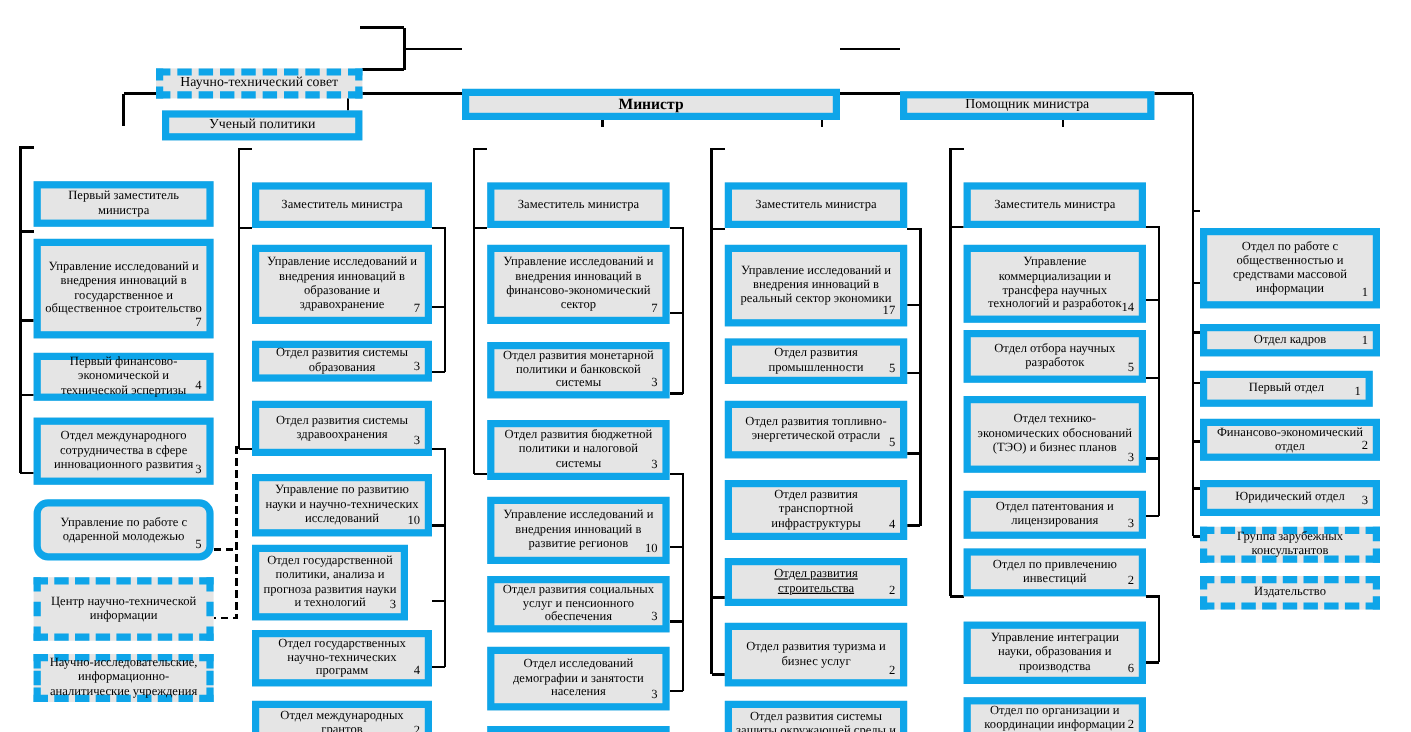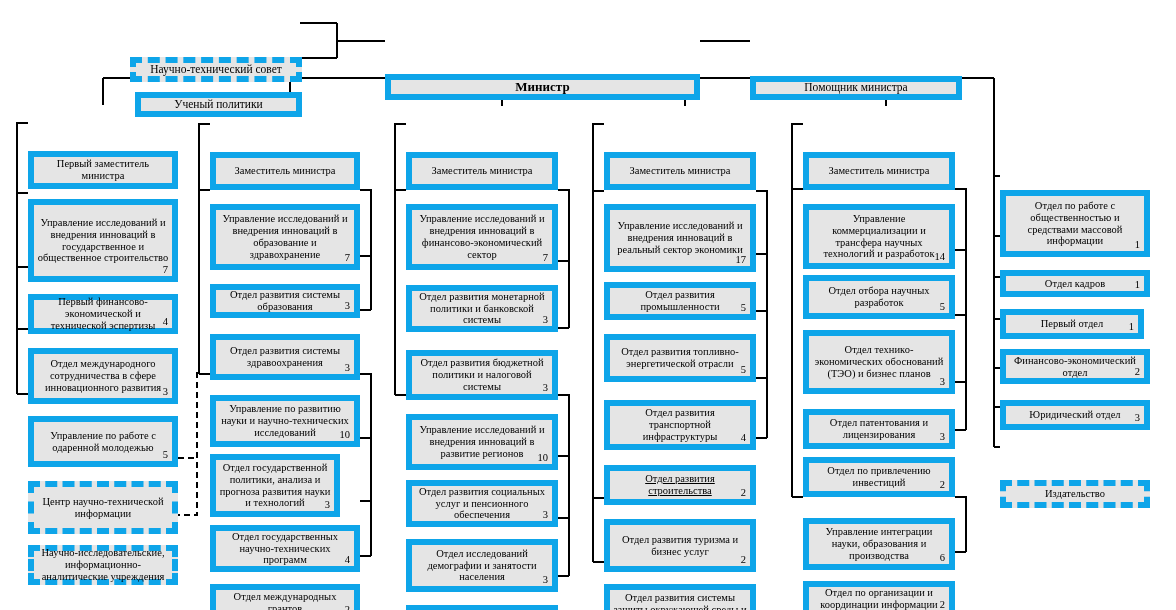--- a/index.html
+++ b/index.html
@@ -125,21 +125,21 @@
       <span class="cnt">7</span>
     </div>
     <div class="box" style="left: 28px; top: 247px; width: 150px; height: 40px;">
       <span class="lbl">Первый финансово-экономической и технической эспертизы</span>
       <span class="cnt">4</span>
     </div>
     <div class="box" style="left: 28px; top: 301px; width: 150px; height: 56px;">
       <span class="lbl">Отдел международного сотрудничества в сфере инновационного развития</span>
       <span class="cnt">3</span>
     </div>
-    <div class="box" style="left: 28px; top: 369px; width: 150px; height: 51px;">
+    <div class="box" style="left: 28px; top: 369px; width: 150px; height: 51px; border-radius: 12px;">
       <span class="lbl">Управление по работе с одаренной молодежью</span>
       <span class="cnt">5</span>
     </div>
     <div class="box dashed" style="left: 28px; top: 434px; width: 150px; height: 53px;">
       <span class="lbl">Центр научно-технической информации</span>
     </div>
     <div class="box dashed" style="left: 28px; top: 498px; width: 150px; height: 40px;">
       <span class="lbl">Научно-исследовательские, информационно-аналитические учреждения</span>
     </div>
     <div class="box" style="left: 210px; top: 157px; width: 150px; height: 66px; justify-content: flex-end;">
@@ -267,16 +267,19 @@
       <span class="cnt">1</span>
     </div>
     <div class="box" style="left: 1000px; top: 302px; width: 150px; height: 35px;">
       <span class="lbl">Финансово-экономический отдел</span>
       <span class="cnt">2</span>
     </div>
     <div class="box" style="left: 1000px; top: 353px; width: 150px; height: 30px;">
       <span class="lbl">Юридический отдел</span>
       <span class="cnt">3</span>
     </div>
+    <div class="box dashed" style="left: 1000px; top: 392px; width: 150px; height: 30px;">
+      <span class="lbl">Группа зарубежных консультантов</span>
+    </div>
     <div class="box dashed" style="left: 1000px; top: 433px; width: 150px; height: 28px;">
       <span class="lbl">Издательство</span>
     </div>
   </div>
 
 </body></html>

